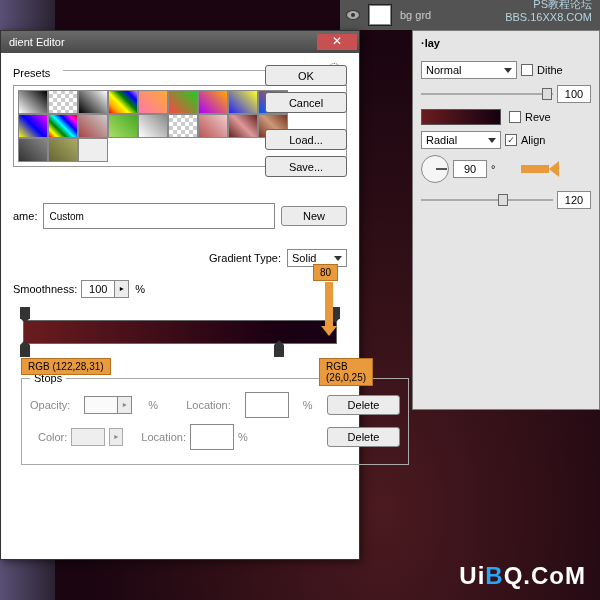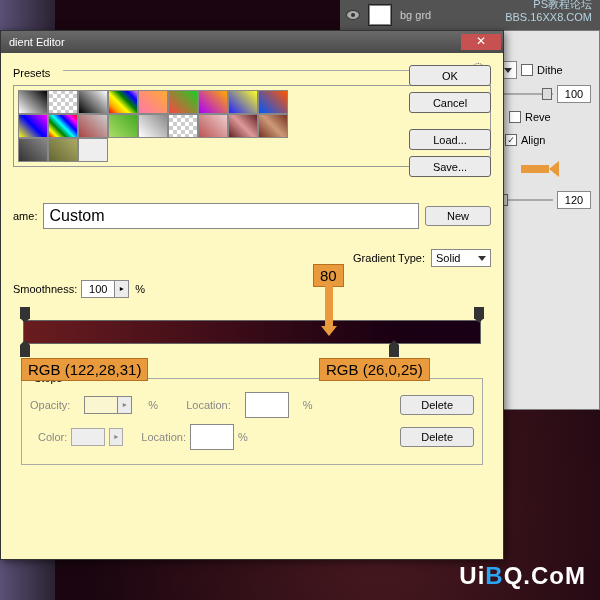--- a/index.html
+++ b/index.html
@@ -21,38 +21,38 @@
   .gradprev { width:80px; height:16px; background:linear-gradient(90deg,#6a1c1f,#150012); border:1px solid #555; }
   .slider { position:relative; height:16px; }
   .slider .track { position:absolute; top:7px; left:0; right:0; height:2px; background:#aaa; }
   .slider .hndl { position:absolute; width:10px; height:12px; background:#ddd; border:1px solid #666; top:2px; }
   .numbox { width:34px; height:18px; background:#fff; border:1px solid #888; font-size:11px; text-align:center; line-height:16px; }
   .dial { width:28px; height:28px; border:1px solid #888; border-radius:50%; background:#f5f5f5; position:relative; }
   .dial::after { content:""; position:absolute; width:2px; height:11px; background:#555; left:13px; top:2px; transform-origin:bottom; transform:rotate(90deg); }
   .arrow-o { display:inline-block; height:8px; background:#e89a3c; position:relative; }
   .arrow-o::after { content:""; position:absolute; right:-10px; top:-4px; border-top:8px solid transparent; border-bottom:8px solid transparent; border-right:10px solid #e89a3c; }
   .btn-s { background:#ececec; border:1px solid #888; font-size:11px; height:20px; padding:0 20px; cursor:pointer; border-radius:3px; }
-  .dialog { position:absolute; left:0; top:30px; width:504px; height:530px; background:#fef9c3; border:1px solid #333; box-shadow:2px 2px 8px rgba(0,0,0,0.5); }
+  .dialog { position:absolute; left:0; top:30px; width:360px; height:530px; background:#ffffff; border:1px solid #333; box-shadow:2px 2px 8px rgba(0,0,0,0.5); }
   .titlebar { height:22px; background:linear-gradient(#6a6a6a,#4a4a4a); display:flex; align-items:center; justify-content:space-between; padding:0 2px 0 8px; color:#fff; font-size:11px; }
   .closebtn { width:40px; height:16px; background:#c75050; color:#fff; text-align:center; line-height:14px; font-size:12px; }
   .dbody { padding:10px 12px; }
   .preset-box { border:1px solid #999; padding:4px; margin-top:4px; position:relative; }
   .swatch-grid { display:grid; grid-template-columns:repeat(9, 1fr); gap:0; width:270px; }
   .sw { width:30px; height:24px; border:1px solid #888; }
   .rightbtns { position:absolute; right:12px; top:34px; width:82px; display:flex; flex-direction:column; gap:6px; }
   .rightbtns button { height:21px; font-size:11px; border:1px solid #666; border-radius:3px; background:#ececec; cursor:pointer; }
   .ok { background:linear-gradient(#e8f0fa,#c8d8ea); border:1px solid #3a6f9a; }
   .lbl { font-size:11px; }
-  .txtin { background:#fff; border:1px solid #888; height:20px; font-size:16px; padding:12px 5px; }
+  .txtin { background:#fff; border:1px solid #888; height:20px; font-size:10px; padding:12px 5px; }
   .gradbar { height:24px; background:linear-gradient(90deg,#6a1c1f 0%,#1a0012 80%,#1a0016 100%); border:1px solid #666; margin:0 10px; position:relative; }
   .opstop { position:absolute; width:10px; height:12px; top:-14px; background:#333; }
   .opstop::after{content:"";position:absolute;left:0;top:11px;border-left:5px solid transparent;border-right:5px solid transparent;border-top:5px solid #333;}
   .colstop { position:absolute; width:10px; height:12px; bottom:-14px; background:#333; }
   .colstop::before{content:"";position:absolute;left:0;top:-5px;border-left:5px solid transparent;border-right:5px solid transparent;border-bottom:5px solid #333;}
-  .annot { position:absolute; background:#e89a3c; color:#000; font-size:15px; padding:2px 6px; border:1px solid #b5711f; }
+  .annot { position:absolute; background:#e89a3c; color:#000; font-size:10px; padding:2px 6px; border:1px solid #b5711f; }
   .ann-arrow-down { position:absolute; width:8px; background:#e89a3c; }
   .ann-arrow-down::after { content:""; position:absolute; bottom:-10px; left:-4px; border-left:8px solid transparent; border-right:8px solid transparent; border-top:10px solid #e89a3c; }
   .stops-box { border:1px solid #aaa; margin:28px 8px 0; padding:8px; font-size:11px; }
   .stops-box legend { font-size:11px; padding:0 4px; }
   .spin { width:50px; display:flex; }
   .spin input { width:34px; height:18px; border:1px solid #888; font-size:11px; text-align:center; }
   .spin .ar { width:14px; height:18px; border:1px solid #888; border-left:none; background:#ececec; font-size:8px; text-align:center; line-height:16px; }
   .gear { width:14px; height:14px; border:1px dotted #666; border-radius:50%; position:absolute; right:6px; top:0; font-size:10px; text-align:center; line-height:12px; }
   .uibq { position:absolute; right:14px; bottom:10px; color:#fff; font-size:24px; font-weight:bold; letter-spacing:1px; }
   .uibq .b { color:#2aa4f4; }

